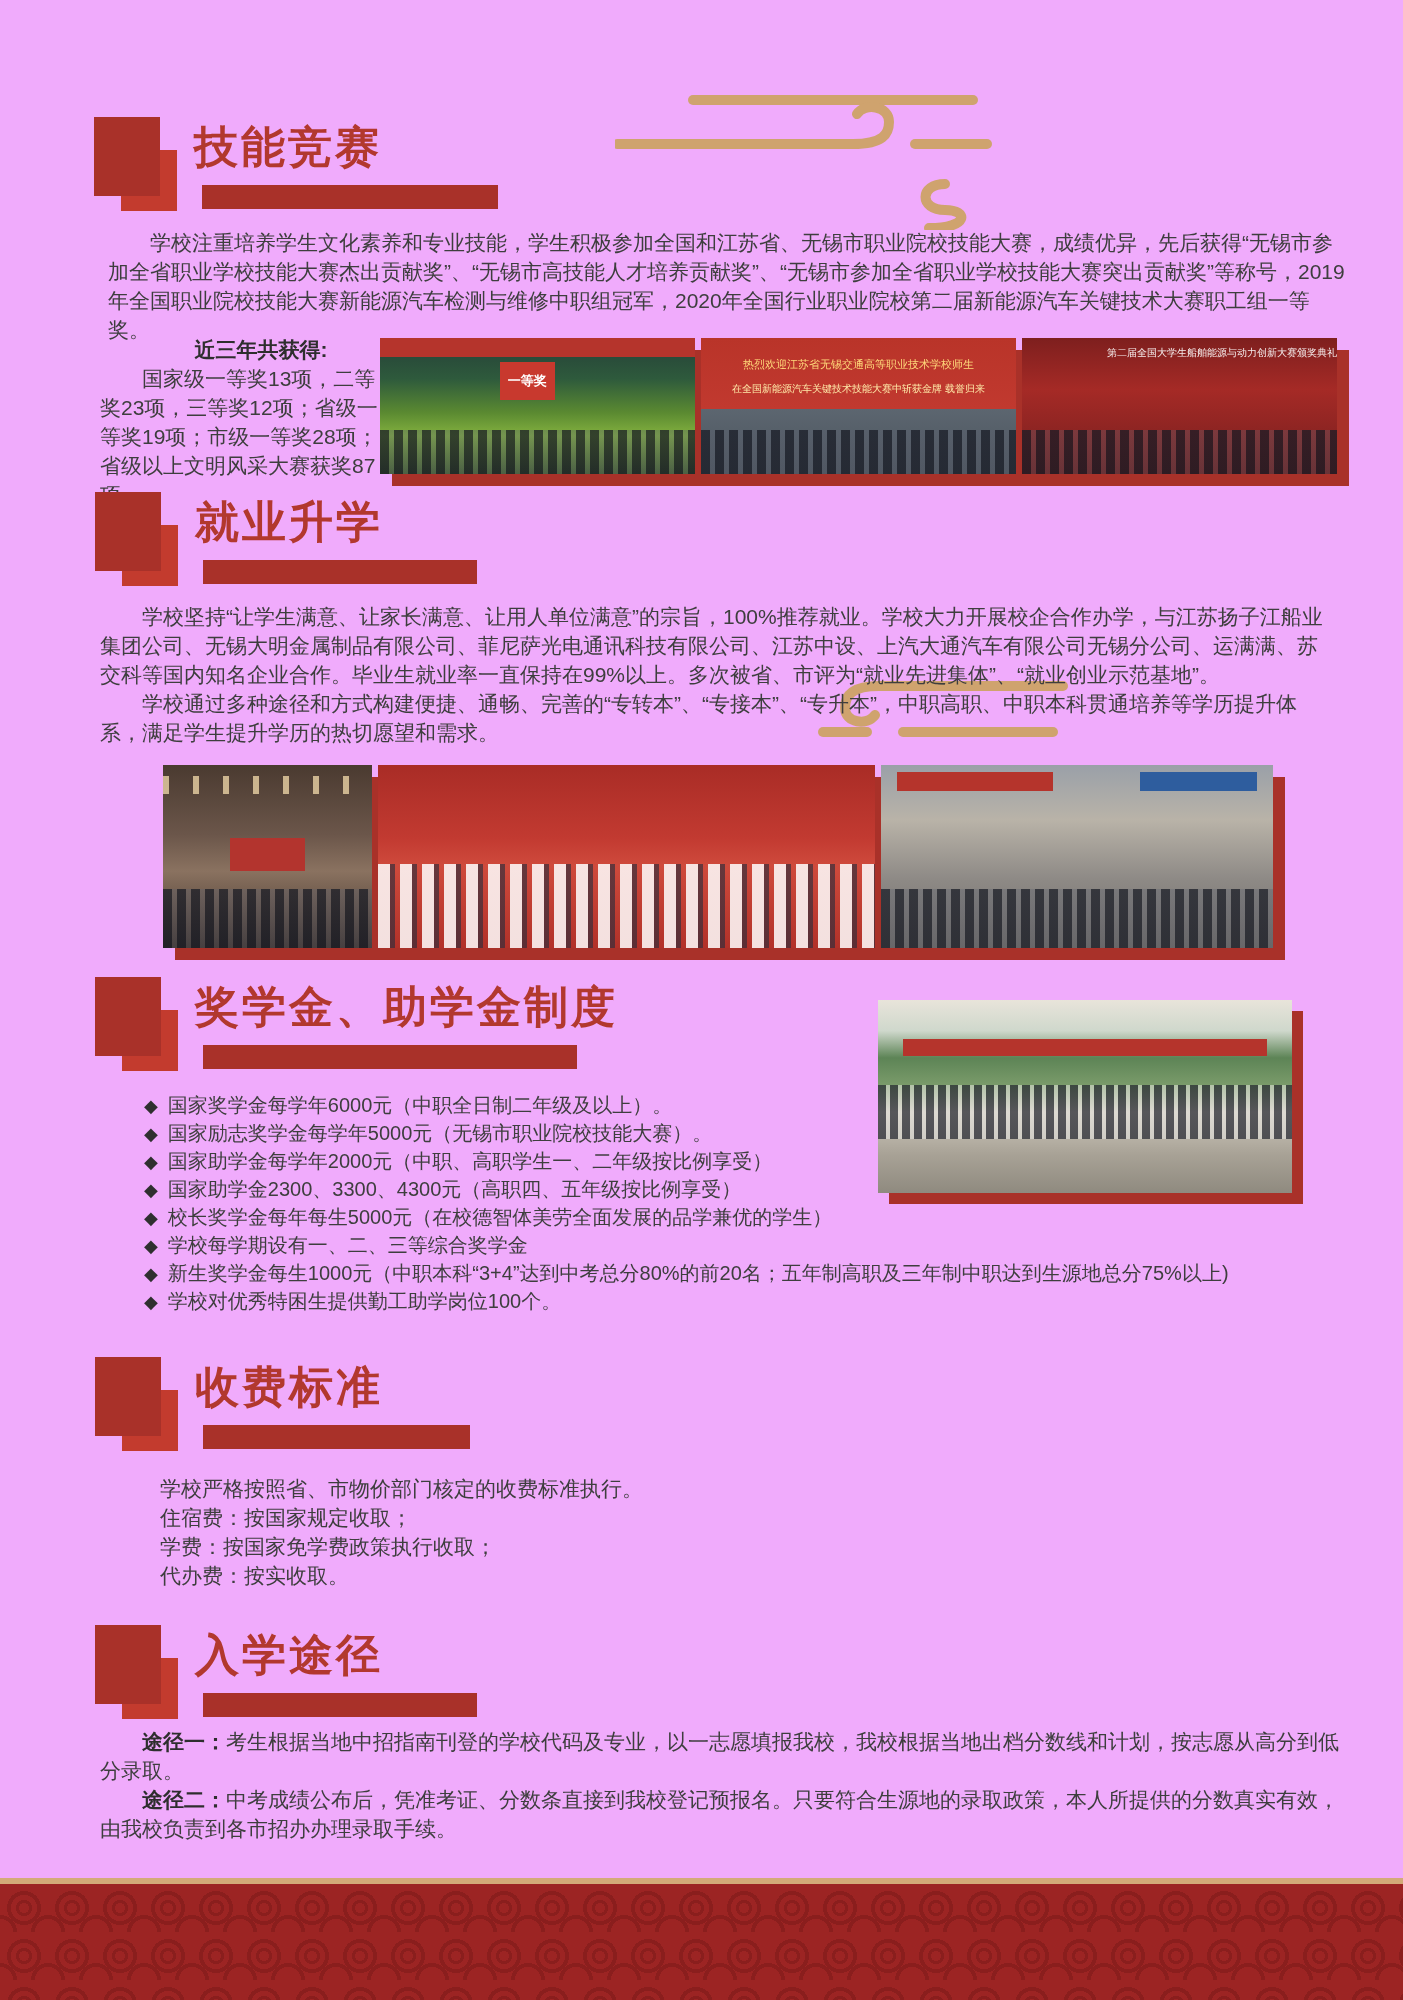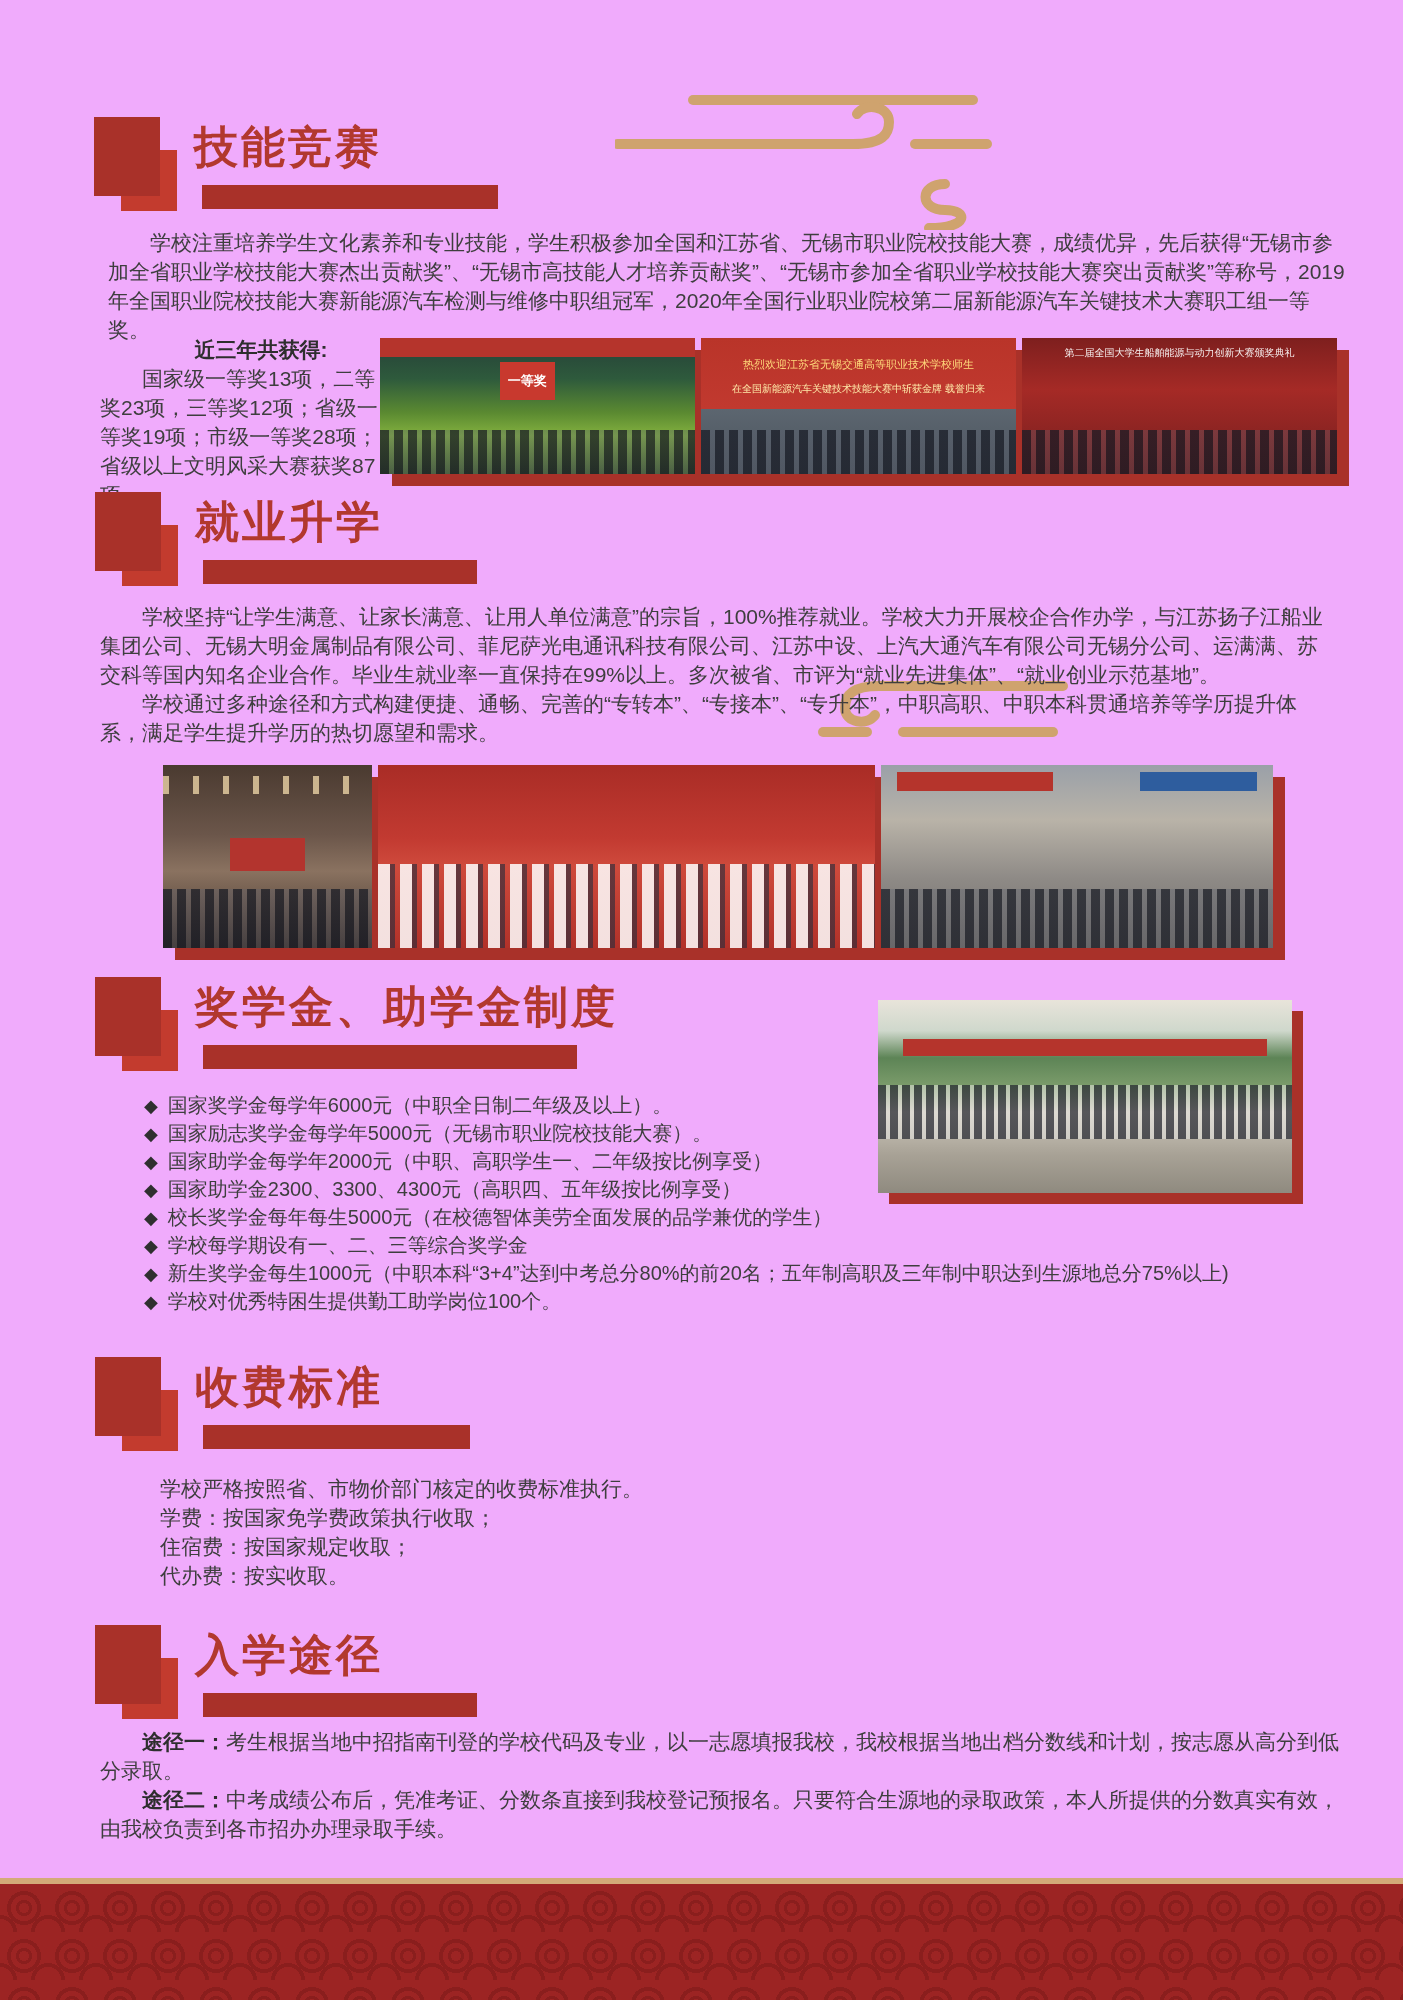--- a/index.html
+++ b/index.html
@@ -26,21 +26,21 @@
     background:repeating-linear-gradient(90deg,rgba(25,28,38,.75) 0 9px,rgba(90,95,110,.35) 9px 14px);}
   .photo .figures{position:absolute;left:0;right:0;bottom:0;height:46%;
     background:repeating-linear-gradient(90deg,rgba(255,255,255,.85) 0 12px,rgba(45,45,60,.65) 12px 17px,rgba(255,255,255,.0) 17px 22px);}
   .ph-award{background:linear-gradient(180deg,#253f38 0%,#2e5a3c 30%,#5b8a31 55%,#83b13f 72%,#43602e 100%);}
   .ph-award .topstrip{position:absolute;top:0;left:0;right:0;height:14%;background:#b5342c;}
   .ph-award .sign{position:absolute;left:38%;top:18%;padding:10px 8px;background:#c8392e;color:#fff;font-size:13px;font-weight:bold;}
   .ph-banner{background:linear-gradient(180deg,#b93429 0%,#c1392f 52%,#5c6670 52%,#4b535c 100%);}
   .ph-banner .l1{position:absolute;top:14%;left:0;right:0;text-align:center;color:#ffd97a;font-size:11px;white-space:nowrap;}
   .ph-banner .l2{position:absolute;top:32%;left:0;right:0;text-align:center;color:#ffe9a8;font-size:10px;white-space:nowrap;}
   .ph-redroom{background:linear-gradient(180deg,#7e1f1e 0%,#a52a26 38%,#8c2422 70%,#6f1b1a 100%);}
-  .ph-redroom .scr{position:absolute;top:6%;left:0;right:0;text-align:center;color:rgba(255,255,255,.92);font-size:10px;white-space:nowrap;}
+  .ph-redroom .scr{position:absolute;top:6%;left:0;right:0;text-align:right;color:rgba(255,255,255,.92);font-size:10px;white-space:nowrap;}
   .ph-hall{background:linear-gradient(180deg,#4a3a30 0%,#6b564a 38%,#8a7260 58%,#3c2f28 100%);}
   .ph-hall .screen{position:absolute;left:32%;top:40%;width:36%;height:18%;background:#b3342e;}
   .ph-hall .lights{position:absolute;top:6%;left:0;right:0;height:10%;
     background:repeating-linear-gradient(90deg,rgba(255,230,180,.7) 0 6px,transparent 6px 30px);}
   .ph-stage{background:linear-gradient(180deg,#a92c26 0%,#c23a31 40%,#cf4a3c 55%,#b23129 100%);}
   .ph-fair{background:linear-gradient(180deg,#9aa0a8 0%,#b9b3a8 30%,#8e8a86 62%,#6f6b66 100%);}
   .ph-fair .b1{position:absolute;top:4%;left:4%;width:40%;height:10%;background:#b5342c;}
   .ph-fair .b2{position:absolute;top:4%;right:4%;width:30%;height:10%;background:#2e5d9e;}
   .ph-group{background:linear-gradient(180deg,#e8e4da 0%,#cfd8cc 16%,#5d8456 30%,#7a9b6a 44%,#cfc9bd 58%,#a8a296 80%,#8f8a7f 100%);}
   .ph-group .banner{position:absolute;top:20%;left:6%;right:6%;height:9%;background:#b5342c;}
@@ -174,22 +174,22 @@
 
   <div class="sec-head" style="left:95px;top:1357px;">
     <div class="sq-bright"></div>
     <div class="sq-dark"></div>
     <h2 class="sec-title">收费标准</h2>
     <div class="sec-bar" style="width:267px;"></div>
   </div>
 
   <div class="para" style="left:160px;top:1474px;width:980px;">
     <p style="text-indent:0;">学校严格按照省、市物价部门核定的收费标准执行。</p>
+    <p style="text-indent:0;">住宿费：按国家规定收取；</p>
     <p style="text-indent:0;">学费：按国家免学费政策执行收取；</p>
-    <p style="text-indent:0;">住宿费：按国家规定收取；</p>
     <p style="text-indent:0;">代办费：按实收取。</p>
   </div>
 
   <div class="sec-head" style="left:95px;top:1625px;">
     <div class="sq-bright"></div>
     <div class="sq-dark"></div>
     <h2 class="sec-title">入学途径</h2>
     <div class="sec-bar" style="width:274px;"></div>
   </div>
 

